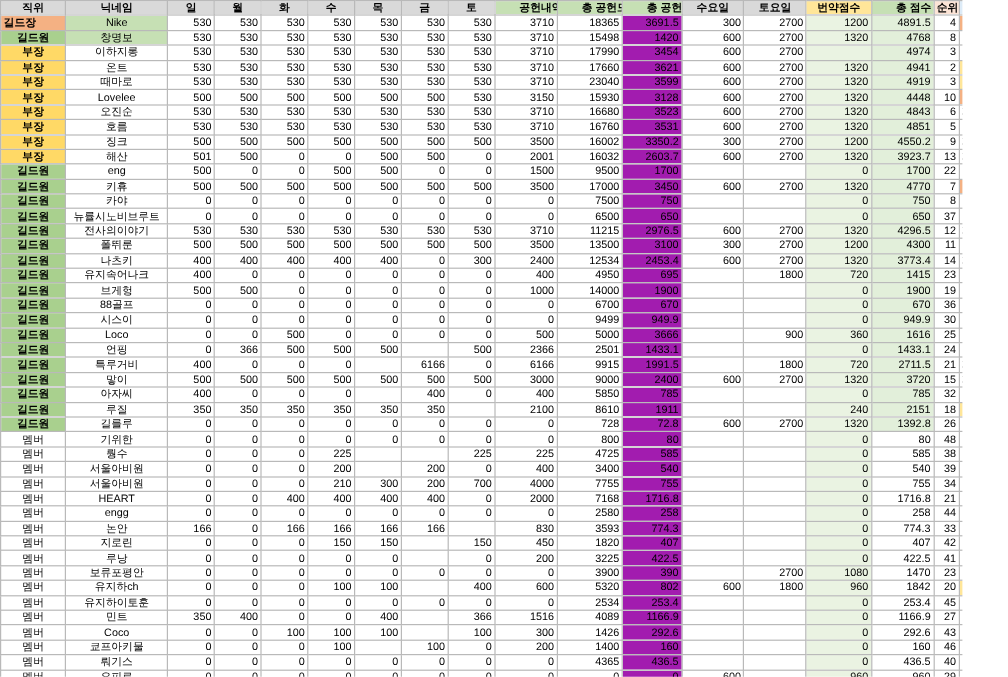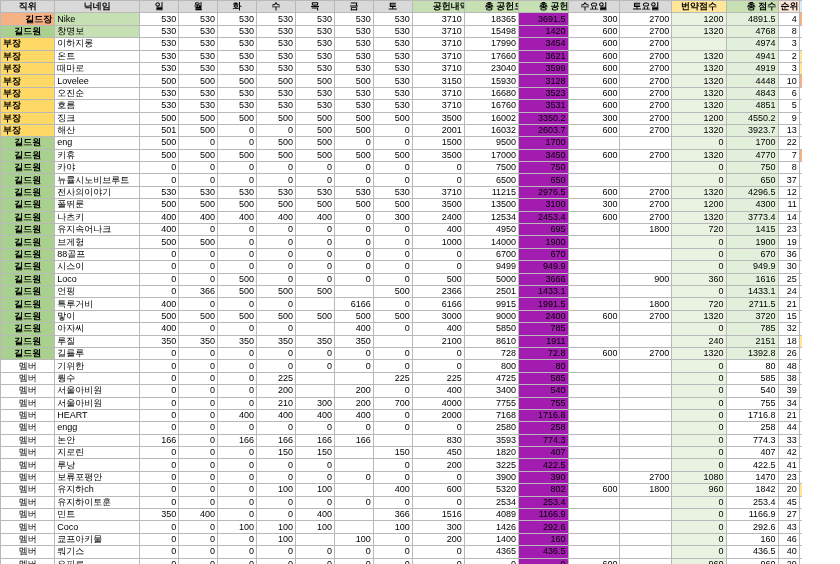--- a/index.html
+++ b/index.html
@@ -12,30 +12,30 @@
   col.cs{width:46px}
   col.cn{width:42px}
   col.ct{width:44px}
   col.cb{width:46px}
   col.cu{width:44px}
   col.cr{width:18px}
   col.cx{width:34px}
   td,th{border:1px solid #b9b9b9;height:11.4px;line-height:11px;padding:0 2px;overflow:hidden;white-space:nowrap;font-size:9px;font-weight:normal;}
   thead td{text-align:center;font-weight:bold;font-size:9px;}
   .num{text-align:right;}
-  .lft{text-align:left;}
+  .lft{text-align:center;}
   
   .h-grey{background:#d9d9d9;}
   .h-green{background:#c6e0b4;padding-left:20px;}
   .h-orange{background:#fce4d6;}
   .h-yellow{background:#ffe699;}
   .h-blue{background:#ddebf7;}
   
-  .r-guild{background:#f4b183;color:#000;text-align:right;font-weight:bold;}
-  .r-sub{background:#ffd966;color:#000;text-align:left;font-weight:bold;}
+  .r-guild{background:#f4b183;color:#000;text-align:left;font-weight:bold;}
+  .r-sub{background:#ffd966;color:#000;text-align:center;font-weight:bold;}
   .r-elite{background:#a9d08e;color:#000;text-align:center;font-weight:bold;}
   .r-member{background:#ffffff;color:#000;text-align:center;}
   .nick{background:#ffffff;}
   .nick.hl{background:#c6e0b4;}
   .col-week{background:#eaf3e2;}
   .col-score{background:#a21caf;}
   .tag-orange{background:#f4b183;text-align:center;font-weight:bold;}
   .tag-yellow{background:#ffe699;text-align:center;margin-top:37px;}
   .b-green{background:#e2efda;}
   .b-white{background:#ffffff;}

